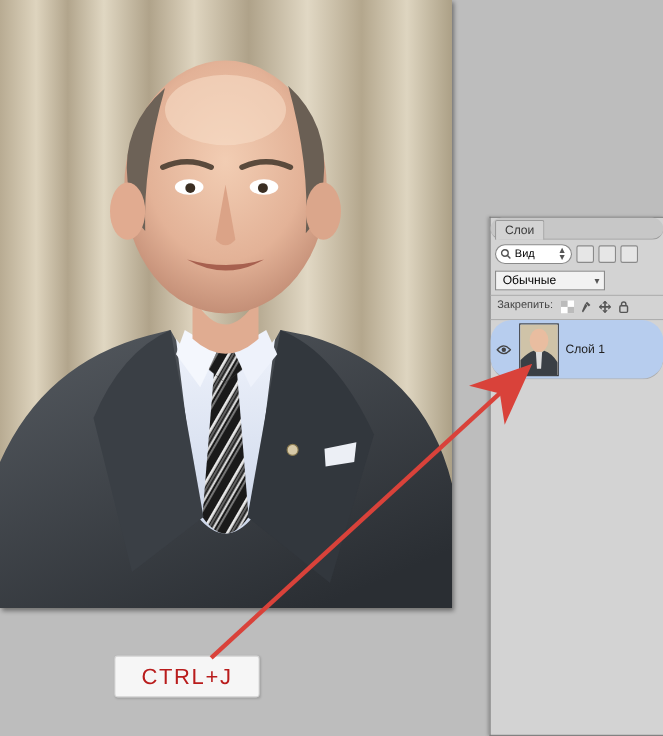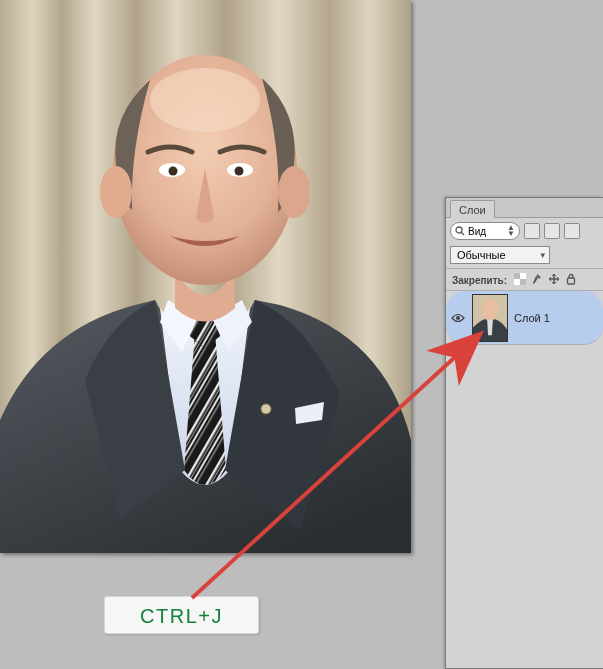--- a/index.html
+++ b/index.html
@@ -3,32 +3,32 @@
 <meta charset="utf-8">
 <style>
   * { box-sizing: border-box; margin: 0; padding: 0; font-family: Tahoma, Arial, sans-serif; }
   body { width: 603px; height: 669px; background: #bdbdbd; position: relative; overflow: hidden; }
 
   .canvas-area { position: absolute; left: 0; top: 0; width: 445px; height: 669px; background: #bdbdbd; }
   .canvas-image { position: absolute; left: 0; top: 0; width: 411px; height: 553px; box-shadow: 2px 2px 4px rgba(0,0,0,0.4); }
 
   .shortcut-badge {
     position: absolute; left: 104px; top: 596px;
-    width: 155px; height: 38px; line-height: 38px;
+    width: 132px; height: 38px; line-height: 38px;
     background: #f6f6f6; border: 1px solid #d8d8d8; border-radius: 3px;
-    text-align: center; color: #15803d; font-size: 20px; letter-spacing: 1.5px;
+    text-align: center; color: #b91c1c; font-size: 20px; letter-spacing: 1.5px;
     box-shadow: 1px 1px 2px rgba(0,0,0,0.15);
   }
 
   .layers-panel {
     position: absolute; left: 445px; top: 197px; width: 158px; height: 472px;
     background: #d3d3d3; border: 1px solid #7a7a7a; border-right: none;
     box-shadow: -1px 0 3px rgba(0,0,0,0.25);
   }
-  .panel-tabs { height: 20px; background: #c7c7c7; border-bottom: 1px solid #9b9b9b; display: flex; align-items: flex-end; padding-left: 4px; }
+  .panel-tabs { height: 20px; background: #c7c7c7; border-bottom: 1px solid #9b9b9b; display: flex; align-items: flex-end; padding-left: 4px; border-radius: 10px; }
   .panel-tab {
     font-size: 11px; color: #3a3a3a; background: #d3d3d3;
     padding: 3px 8px 2px 8px; border: 1px solid #9b9b9b; border-bottom: none;
     border-radius: 2px 2px 0 0; position: relative; top: 1px;
   }
 
   .panel-search { padding: 4px; display: flex; align-items: center; gap: 4px; }
   .search-select {
     flex: 0 0 70px; height: 18px; background: #fff; border: 1px solid #8a8a8a;
     font-size: 10px; display: flex; align-items: center; padding: 0 4px;
@@ -39,21 +39,21 @@
 
   .panel-blend { padding: 2px 16px 4px 4px; border-bottom: 1px solid #aeaeae; }
   .blend-select {
     width: 100px; height: 18px; background: #f2f2f2; border: 1px solid #8a8a8a;
     font-size: 11px; display: flex; align-items: center; justify-content: space-between;
     padding: 0 4px 0 6px;
   }
 
   .panel-lock {
     padding: 3px 4px 4px 6px; font-size: 10px; color: #444;
-    display: flex; align-items: flex-end; gap: 6px; border-bottom: 1px solid #aeaeae; font-weight: bold;
+    display: flex; align-items: flex-start; gap: 6px; border-bottom: 1px solid #aeaeae;
   }
   .lock-icons { display: flex; gap: 3px; align-items: center; }
   .lock-icon { width: 14px; height: 14px; display:inline-flex; align-items:center; justify-content:center; }
 
   .layer-list { }
   .layer-row { display: flex; align-items: center; border-bottom: 1px solid #aeaeae; height: 54px; padding: 2px 4px; gap: 6px; }
   .layer-row.selected { background: #b7cdee; border-radius: 19px; }
   .eye-cell { width: 16px; display:flex; align-items:center; justify-content:center; }
   .thumb { width: 36px; height: 48px; border: 1px solid #333; box-shadow: 0 0 0 1px #fff inset; }
   .layer-name { font-size: 11px; color: #222; }

